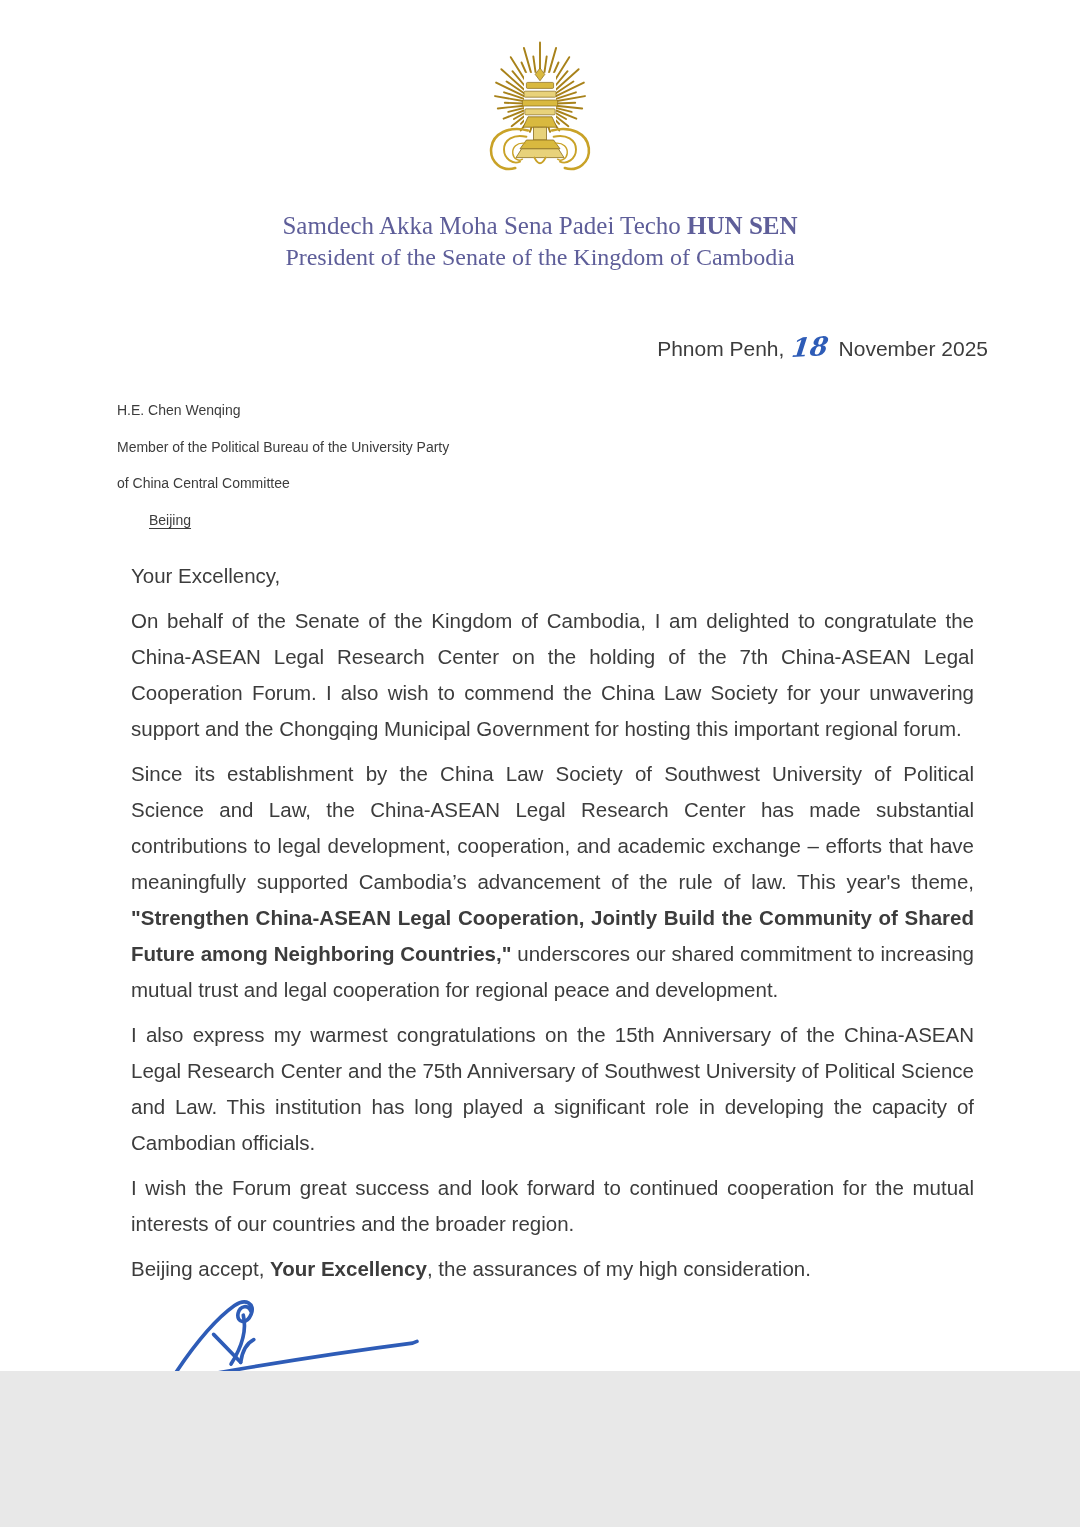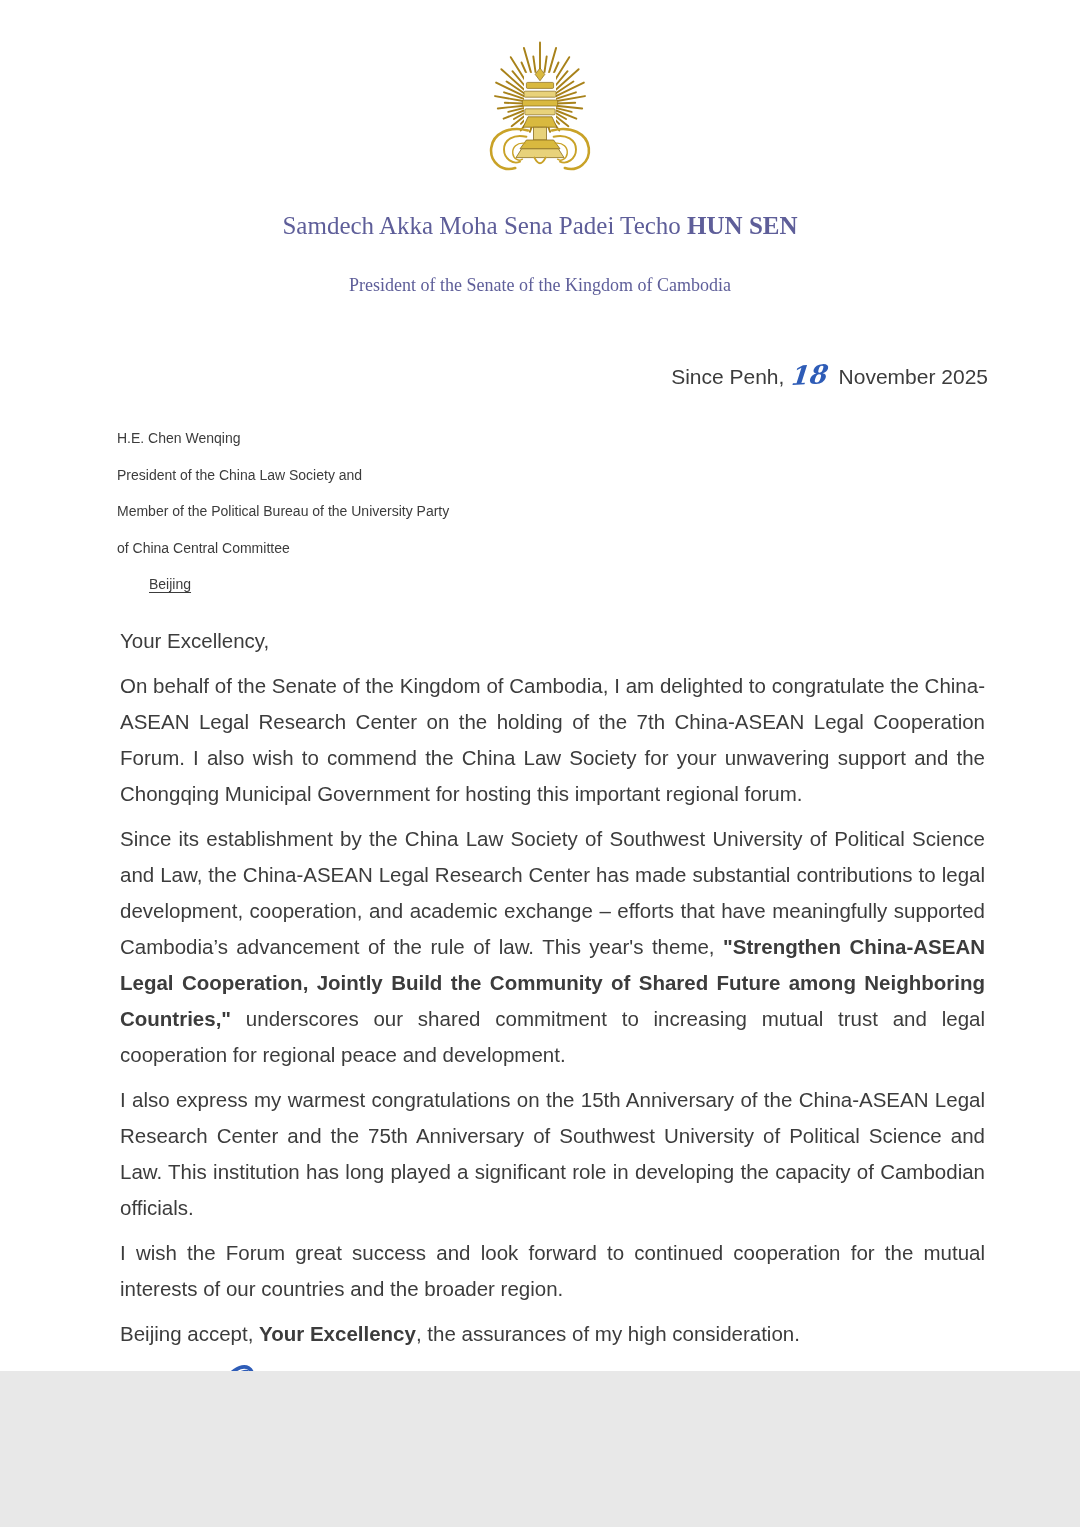--- a/index.html
+++ b/index.html
@@ -18,21 +18,21 @@
   .emblem-wrap{width:100%;text-align:center;line-height:0;}
   
   .letterhead{
     margin-top:14px;
     text-align:center;
     font-family:"Liberation Serif", serif;
     color:#5e5e99;
   }
   .letterhead .line1{font-size:25px;line-height:32px;}
   .letterhead .line1 .name{font-weight:700;}
-  .letterhead .line2{font-size:18px;line-height:30px;margin-top:28px;}
+  .letterhead .line2{font-size:24px;line-height:30px;}
   
   .dateline{
     margin-top:60px;
     padding-right:92px;
     text-align:right;
     font-size:21px;
     color:#3c3c3c;
   }
   .dateline .day{
     display:inline-block;
@@ -52,21 +52,21 @@
     line-height:36.5px;
   }
   .recipient .city{text-decoration:underline;text-underline-offset:3px;margin-left:32px;}
   
   .body{
     margin:20px 92px 0 117px;
     font-size:20.5px;
     line-height:36px;
   }
   .salutation{margin:0 0 9px;}
-  .body p{margin:0 3px 9px;text-align:justify;}
+  .body p{margin:0 14px 9px;text-align:justify;}
   .body p:last-child,.closing{text-align:left;}
   .b{font-weight:700;}
   
   .sig-wrap{margin:4px 0 0 150px;line-height:0;}
   .sig-name{
     margin:8px 0 0 117px;
     font-size:21px;
     letter-spacing:0.5px;
   }
 </style>
@@ -153,26 +153,25 @@
       <path d="M68,152 q7,14 14,0" fill="none" stroke="#c9a227" stroke-width="2.4" stroke-linecap="round"></path>
     </svg>
   </div>
 
   <div class="letterhead" style="color: rgb(94, 94, 153);">
     <div class="line1"><span>Samdech Akka Moha Sena Padei Techo </span><span class="name">HUN SEN</span></div>
     <div class="line2">President of the Senate of the Kingdom of Cambodia</div>
   </div>
 
   <div class="dateline">
-    <span>Since Penh,</span><span class="day" style="color: rgb(46, 92, 183);">18</span><span>November 2025</span>
+    <span>Phnom Penh,</span><span class="day" style="color: rgb(46, 92, 183);">18</span><span>November 2025</span>
   </div>
 
   <div class="recipient">
     <div>H.E. Chen Wenqing</div>
-    <div>President of the China Law Society and</div>
     <div>Member of the Political Bureau of the University Party</div>
     <div>of China Central Committee</div>
     <div class="city">Beijing</div>
   </div>
 
   <div class="body">
     <p class="salutation">Your Excellency,</p>
     <p><span>On behalf of the Senate of the Kingdom of Cambodia, I am delighted to congratulate the China-ASEAN Legal Research Center on the holding of the 7th China-ASEAN Legal Cooperation Forum. I also wish to commend the China Law Society for your unwavering support and the Chongqing Municipal Government for hosting this important regional forum.</span></p>
     <p><span>Since its establishment by the China Law Society of Southwest University of Political Science and Law, the China-ASEAN Legal Research Center has made substantial contributions to legal development, cooperation, and academic exchange – efforts that have meaningfully supported Cambodia’s advancement of the rule of law.  This year's theme, </span><span class="b">"Strengthen China-ASEAN Legal Cooperation, Jointly Build the Community of Shared Future among Neighboring Countries,"</span><span> underscores our shared commitment to increasing mutual trust and legal cooperation for regional peace and development.</span></p>
     <p><span>I also express my warmest congratulations on the 15th Anniversary of the China-ASEAN Legal Research Center and the 75th Anniversary of Southwest University of Political Science and Law. This institution has long played a significant role in developing the capacity of Cambodian officials.</span></p>

